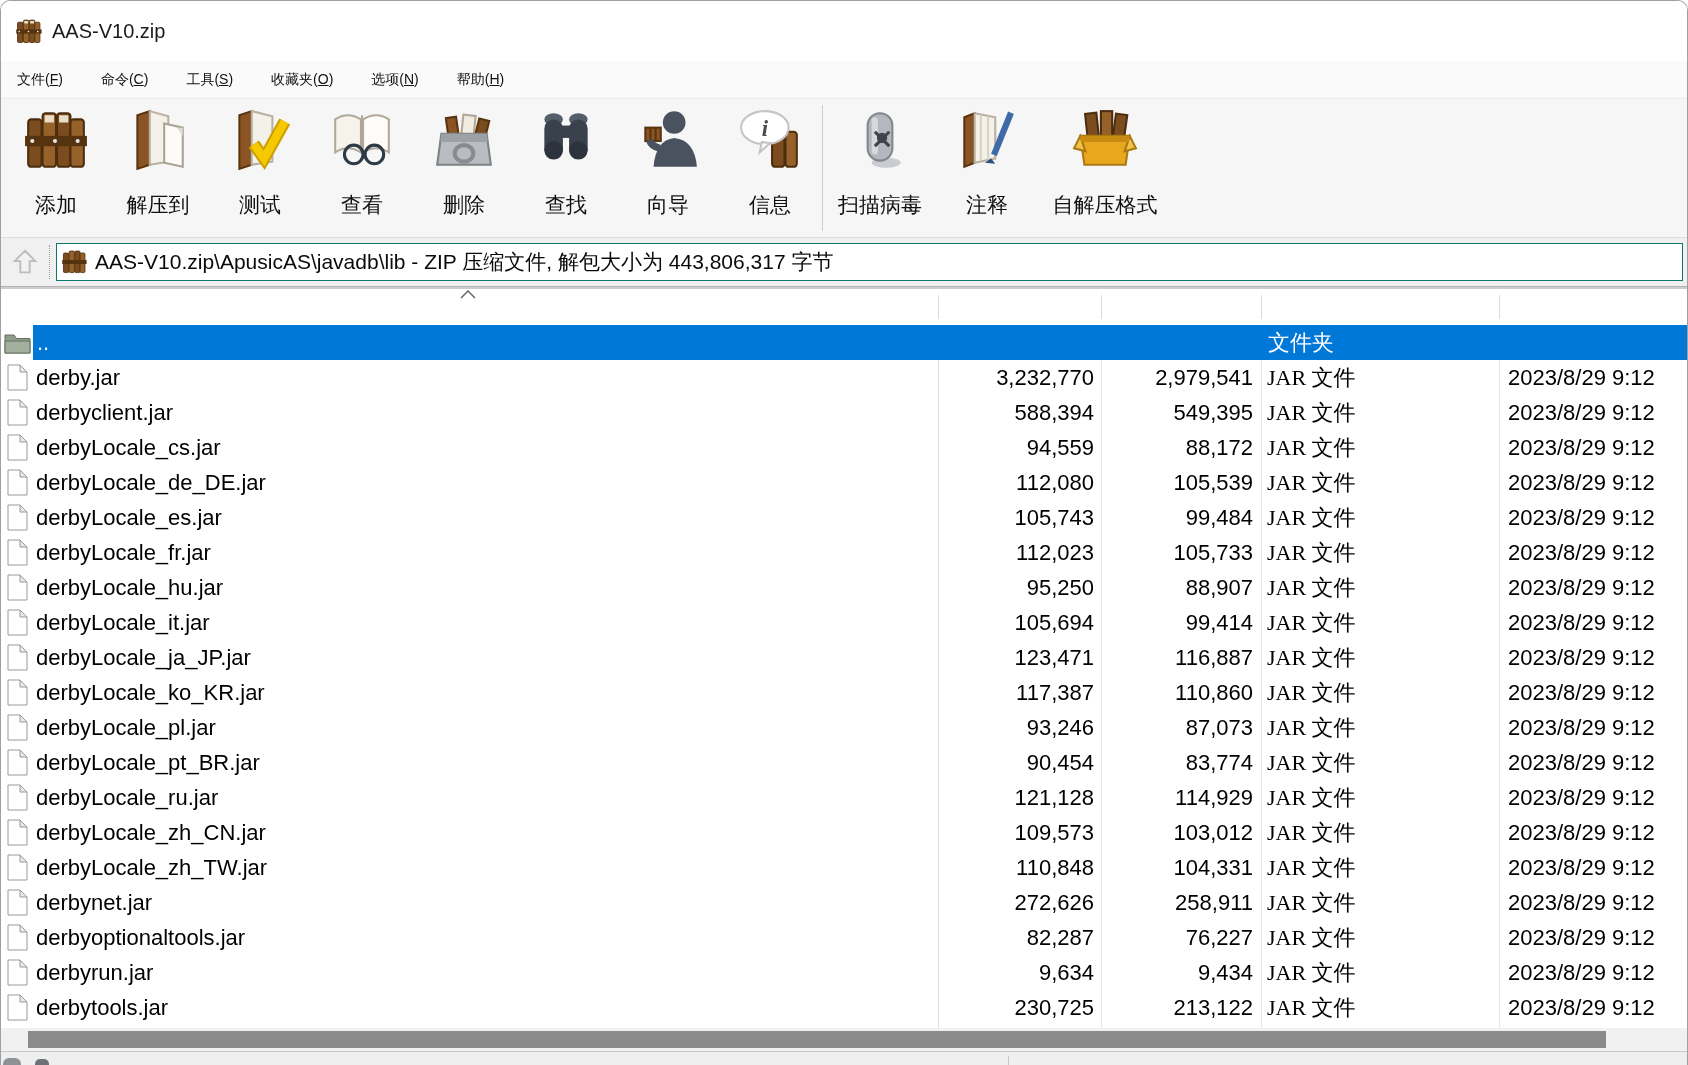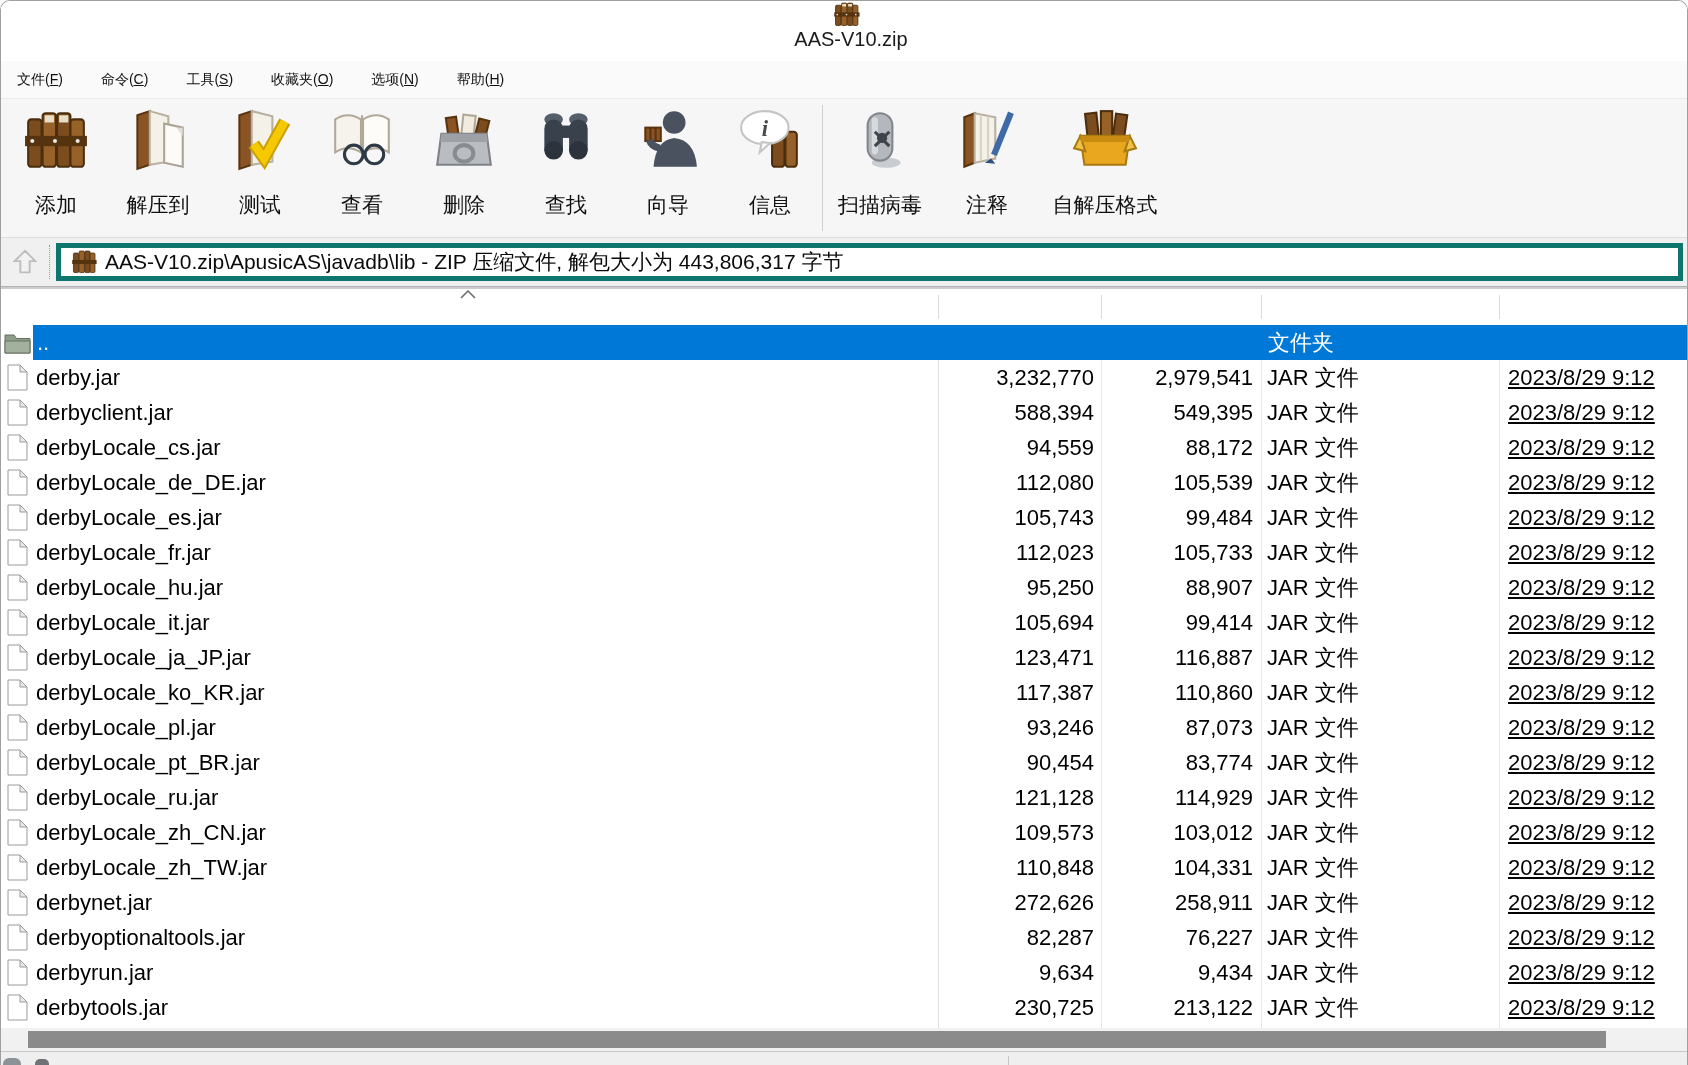--- a/index.html
+++ b/index.html
@@ -1,20 +1,20 @@
 <!DOCTYPE html>
 <html><head>
 <meta charset="utf-8">
 <style>
   * { margin:0; padding:0; box-sizing:border-box; }
   html,body { width:1688px; height:1065px; background:#fdfdfd; font-family:"Liberation Sans","DejaVu Sans",sans-serif; overflow:hidden; }
   .window { position:relative; width:1688px; height:1065px; background:#ffffff; border:1px solid #9f9f9f; border-bottom:none; border-radius:10px 10px 0 0; overflow:hidden; }
 
   
-  .titlebar { height:60px; background:#ffffff; display:flex; align-items:center; padding-left:14px;flex-direction:column; }
+  .titlebar { height:60px; background:#ffffff; display:flex; align-items:center; padding-left:14px; }
   .titlebar .app-icon { width:27px; height:27px; margin-right:10px; }
   .titlebar .title { font-size:20px; color:#1b1b1b; }
 
   
   .menubar { height:38px; background:#fafafa; display:flex; align-items:center; padding-left:2px; border-bottom:1px solid #ececec; }
   .menu-item { font-size:14px; color:#111; padding:4px 14px; margin-right:10px; cursor:default; }
   .menu-item u { text-decoration:underline; }
 
   
   .toolbar { height:139px; background:#f6f6f6; display:flex; align-items:stretch; padding:4px 0 0 4px; border-bottom:1px solid #dcdcdc; }
@@ -22,21 +22,21 @@
   .tb-btn .tb-icon { width:66px; height:66px; }
   .tb-btn .tb-label { font-size:21px; color:#111; margin-top:18px; white-space:nowrap; }
   .tb-sep { width:1px; background:#d0d0d0; margin:2px 1px 6px 1px; }
   .tb-btn.wide { width:112px; }
   .tb-btn.wider { width:134px; }
 
   
   .addressbar { height:49px; background:#f0f0f0; display:flex; align-items:center; padding:0 4px 0 6px; border-bottom:1px solid #b2b2b2; }
   .up-btn { width:36px; height:36px; display:flex; align-items:center; justify-content:center; }
   .addr-dots { height:34px; border-left:1px dotted #9a9a9a; margin:0 6px 0 6px; }
-  .addr-field { flex:1; height:38px; background:#ffffff; border:5px solid #0f766e; display:flex; align-items:center; padding-left:10px; }
+  .addr-field { flex:1; height:38px; background:#ffffff; border:1px solid #0f766e; display:flex; align-items:center; padding-left:4px; }
   .addr-field .mini-icon { width:26px; height:26px; margin-right:8px; }
   .addr-text { font-size:21px; color:#0a0a0a; white-space:nowrap; }
 
   
   .list-header { height:38px; background:#ffffff; border-top:2px solid #cdcdcd; display:flex; position:relative; font-size:21px; color:#0a0a0a;flex-direction:column; }
   .hc { display:flex; align-items:center; height:100%; }
   .hc-name   { flex:0 0 937px;  padding-left:8px; }
   .hc-size   { flex:0 0 163px;  padding-right:7px; }
   .hc-packed { flex:0 0 160px;  justify-content:flex-end; padding-right:8px; }
   .hc-type   { flex:0 0 238px;  padding-left:6px; }
@@ -45,22 +45,22 @@
   .sort-caret { position:absolute; left:459px; top:1px; }
 
   
   .list-viewport { position:relative; height:703px; background:#ffffff; overflow:hidden; }
   .gridline { position:absolute; top:0; bottom:0; width:1px; background:#e7e7e7; z-index:0; }
   .row { position:relative; z-index:1; height:35px; display:flex; align-items:center; font-size:22px; color:#000; }
   .cell { display:flex; align-items:center; height:100%; white-space:nowrap; overflow:hidden; }
   .c-name   { flex:0 0 937px; padding-left:4px; }
   .c-size   { flex:0 0 163px; justify-content:flex-end; padding-right:7px; }
   .c-packed { flex:0 0 160px; justify-content:flex-end; padding-right:8px; }
-  .c-type   { flex:0 0 238px; padding-left:6px; }
-  .c-mod    { flex:1; padding-left:9px;text-decoration:underline; }
+  .c-type   { flex:0 0 238px; padding-left:6px;font-family:Liberation Serif, serif; }
+  .c-mod    { flex:1; padding-left:9px; }
   .file-ic { width:21px; height:27px; margin:0 8px 0 2px; flex:0 0 auto; }
 
   
   .row.parent { }
   .parent .folder-ic { width:27px; height:22px; margin:0 0 0 3px; flex:0 0 auto; }
   .sel-box { height:100%; flex:1; background:#0078d7; display:flex; align-items:center; color:#ffffff; margin-left:2px; }
   .sel-box .c-name { flex:0 0 906px; padding-left:4px; }
 
   
   .hscroll { position:relative; height:23px; background:#f1f1f1; }

